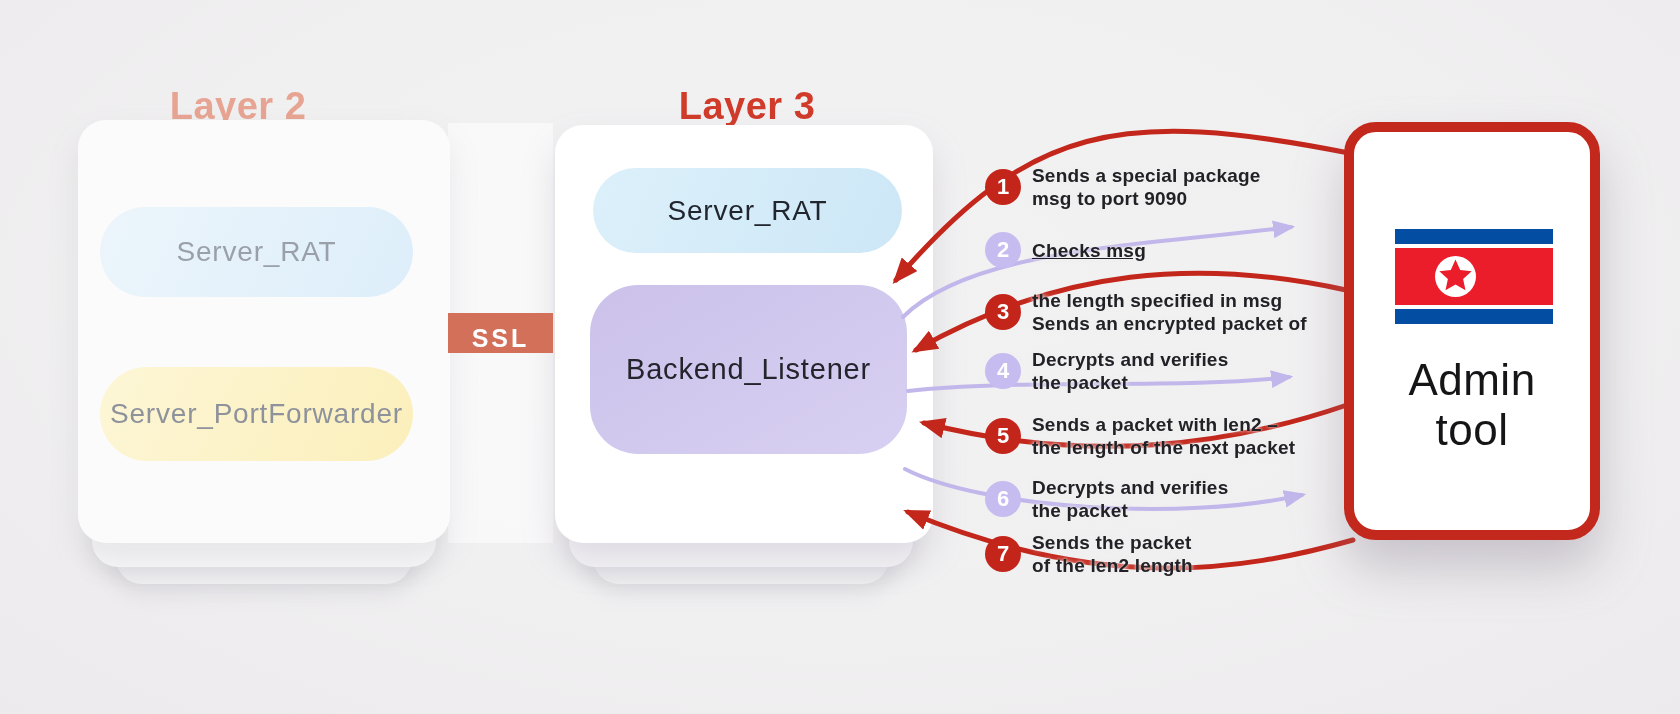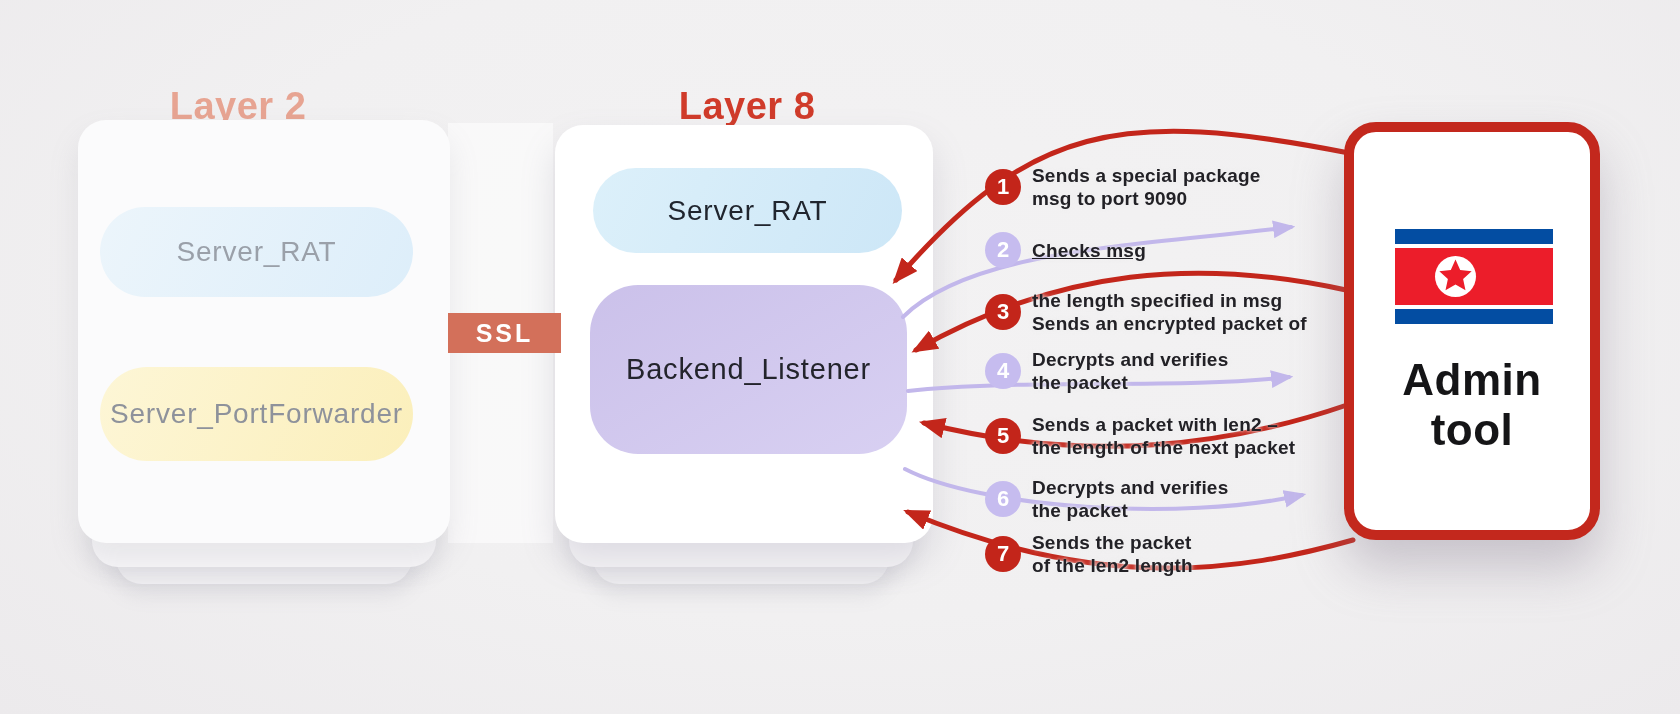--- a/index.html
+++ b/index.html
@@ -36,54 +36,54 @@
     font-size:28px;letter-spacing:.8px;}
   #l2-node-rat{left:100px;top:207px;width:313px;height:90px;border-radius:45px;
     background:linear-gradient(115deg,#ecf5fb 0%,#ddeefa 100%);color:#9aa0a9;}
   #l2-node-pf{left:100px;top:367px;width:313px;height:94px;border-radius:47px;
     background:linear-gradient(115deg,#fdf6d6 0%,#fbefbb 100%);color:#8e929b;}
   #l3-node-rat{left:593px;top:168px;width:309px;height:85px;border-radius:43px;
     background:linear-gradient(115deg,#dcf0fa 0%,#cde7f7 100%);color:#20252e;}
   #l3-node-backend{left:590px;top:285px;width:317px;height:169px;border-radius:48px;
     background:linear-gradient(150deg,#cbc1ea 0%,#d8d0f2 100%);color:#23242c;font-size:29px;justify-content:center;}
 
-  #ssl-badge{position:absolute;left:448px;top:313px;width:113px;height:40px;
+  #ssl-badge{position:absolute;left:448px;top:313px;width:105px;height:40px;
     background:#d3705a;color:#ffffff;font-size:25px;font-weight:800;letter-spacing:3px;
-    display:flex;align-items:center;justify-content:center;}
+    display:flex;align-items:flex-end;justify-content:center;}
 
   #arrows{position:absolute;left:0;top:0;width:1680px;height:714px;pointer-events:none;}
 
   #admin-box{position:absolute;left:1344px;top:122px;width:256px;height:418px;
     background:#ffffff;border:10px solid #c3281d;border-radius:32px;
     box-shadow:0 28px 50px rgba(140,130,148,.4);}
   #flag{position:absolute;left:41px;top:97px;width:158px;height:95px;}
   .fl-stripe{position:absolute;left:0;width:158px;}
   #flag-circle{position:absolute;left:40px;top:27px;width:41px;height:41px;
     border-radius:50%;background:#ffffff;}
   #admin-label{position:absolute;left:0;top:223px;width:100%;text-align:center;
-    font-size:44px;line-height:50px;font-weight:700;color:#151517;letter-spacing:.5px;}
+    font-size:44px;line-height:50px;font-weight:400;color:#151517;letter-spacing:.5px;}
 
   .step{position:absolute;left:985px;}
   .step-badge{position:absolute;left:0;top:5px;width:36px;height:36px;border-radius:50%;
     color:#fff;font-size:22px;font-weight:800;display:flex;align-items:center;justify-content:center;}
   .badge-red{background:#c3251a;}
   .badge-lavender{background:#c6bcef;}
   .step-text{position:absolute;left:47px;top:0;width:290px;font-size:19px;font-weight:700;
     line-height:23px;color:#222126;letter-spacing:.2px;white-space:nowrap;
     text-shadow:0 0 3px rgba(241,240,241,.95),0 0 6px rgba(241,240,241,.8);}
   .step-line:empty{display:none;}
   .step-text.single{padding-top:12px;text-decoration:underline;}
 </style>
 </head>
 <body>
 
 <div id="canvas">
 
   <div class="layer-title" id="layer2-title">Layer 2</div>
-  <div class="layer-title" id="layer3-title">Layer 8</div>
+  <div class="layer-title" id="layer3-title">Layer 3</div>
 
   <div id="gap-band"></div>
 
   <div class="stack" id="l2-stack2"></div>
   <div class="stack" id="l2-stack1"></div>
   <div class="card" id="layer2-card"></div>
 
   <div class="stack" id="l3-stack2"></div>
   <div class="stack" id="l3-stack1"></div>
   <div class="card" id="layer3-card"></div>

